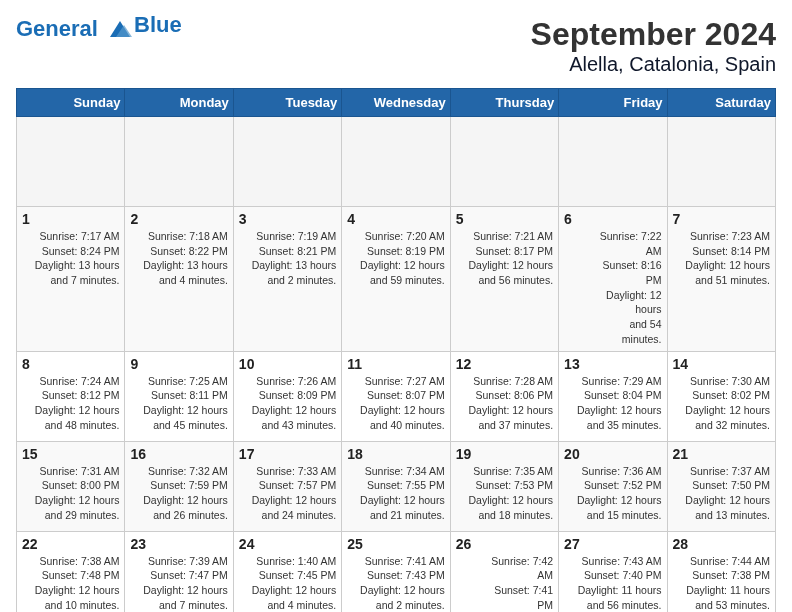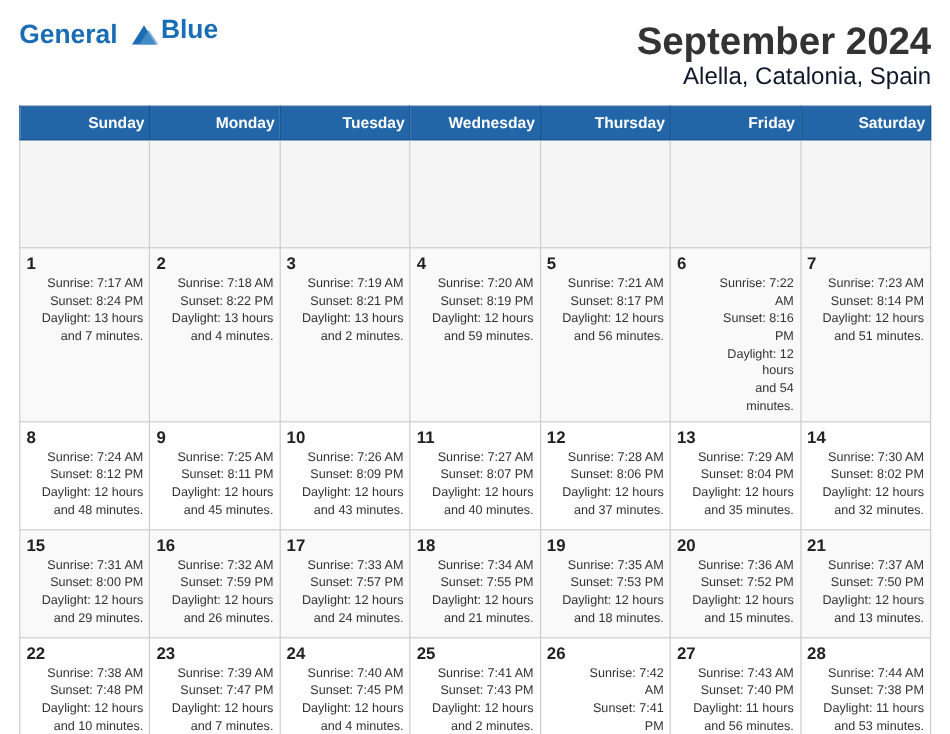--- a/index.html
+++ b/index.html
@@ -278,21 +278,21 @@
         </td>
         <td>
           <span class="day-num">23</span>
           <div class="day-info" style="white-space: pre-line;">Sunrise: 7:39 AM
 Sunset: 7:47 PM
 Daylight: 12 hours
 and 7 minutes.</div>
         </td>
         <td>
           <span class="day-num">24</span>
-          <div class="day-info" style="white-space: pre-line;">Sunrise: 7:40 AM
+          <div class="day-info" style="white-space: pre-line;">Sunrise: 1:40 AM
 Sunset: 7:45 PM
 Daylight: 12 hours
 and 4 minutes.</div>
         </td>
         <td>
           <span class="day-num">25</span>
           <div class="day-info" style="white-space: pre-line;">Sunrise: 7:41 AM
 Sunset: 7:43 PM
 Daylight: 12 hours
 and 2 minutes.</div>

